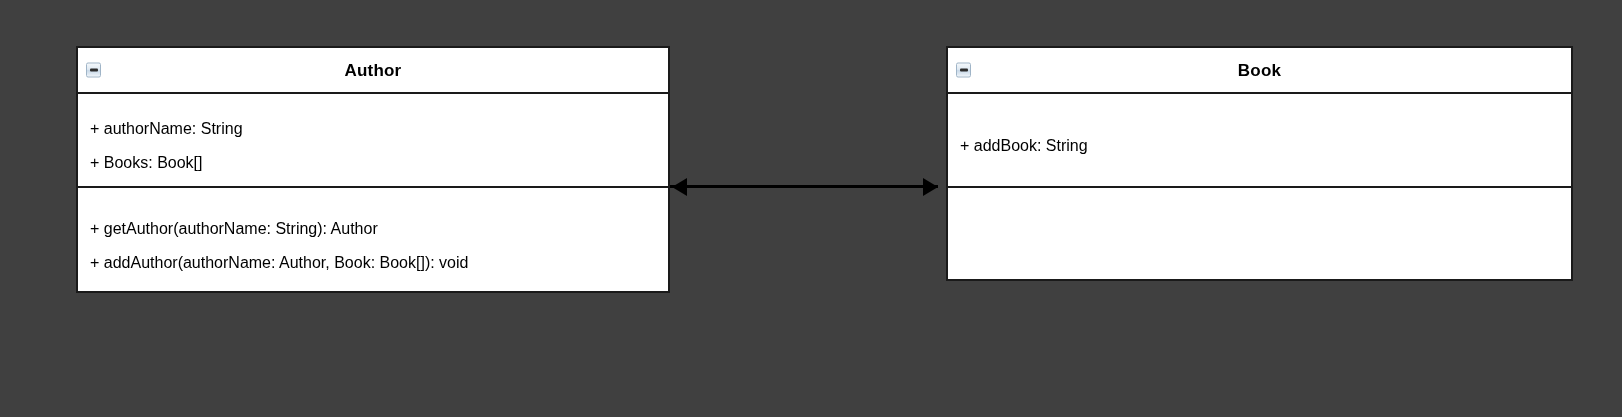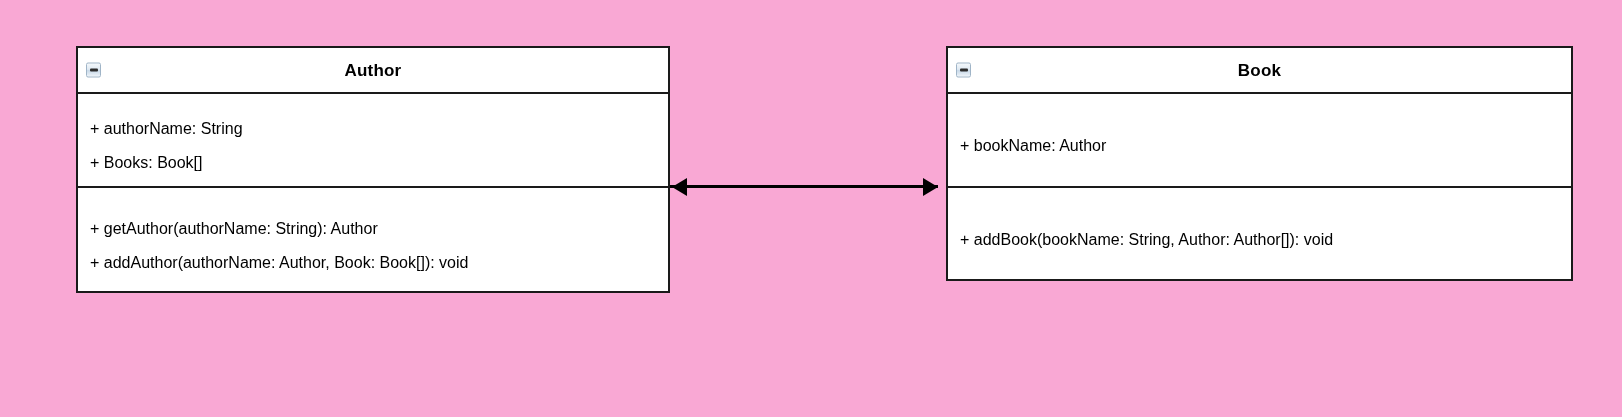--- a/index.html
+++ b/index.html
@@ -10,21 +10,21 @@
   }
   body {
     font-family: "Liberation Sans", sans-serif;
     -webkit-font-smoothing: antialiased;
   }
 
   #canvas {
     position: relative;
     width: 1622px;
     height: 417px;
-    background: #f9a8d4;
+    background: #404040;
     overflow: hidden;
   }
 
   
   .uml-class {
     position: absolute;
     box-sizing: border-box;
     background: #ffffff;
     border: 2px solid #1a1a1a;
     display: flex;
@@ -152,25 +152,24 @@
   <div class="uml-class" id="class-book" style="left:938px; top:46px; width:627px; height:235px;margin-left:8px;">
 
     <div class="class-header">
       <span class="collapse-icon">
         <span class="minus-bar"></span>
       </span>
       <span class="class-title">Book</span>
     </div>
 
     <div class="compartment attributes">
-      <div class="member">+ bookName: Author</div>
+      <div class="member">+ addBook: String</div>
     </div>
 
     <div class="compartment operations">
-      <div class="member">+ addBook(bookName: String, Author: Author[]): void</div>
     </div>
   </div>
 
   <div class="association" style="left:670px; top:185px; width:268px;"></div>
 
   <div class="arrowhead left" style="left:672px; top:177.5px;"></div>
 
   <div class="arrowhead right" style="left:923px; top:177.5px;"></div>
 
 </div>

